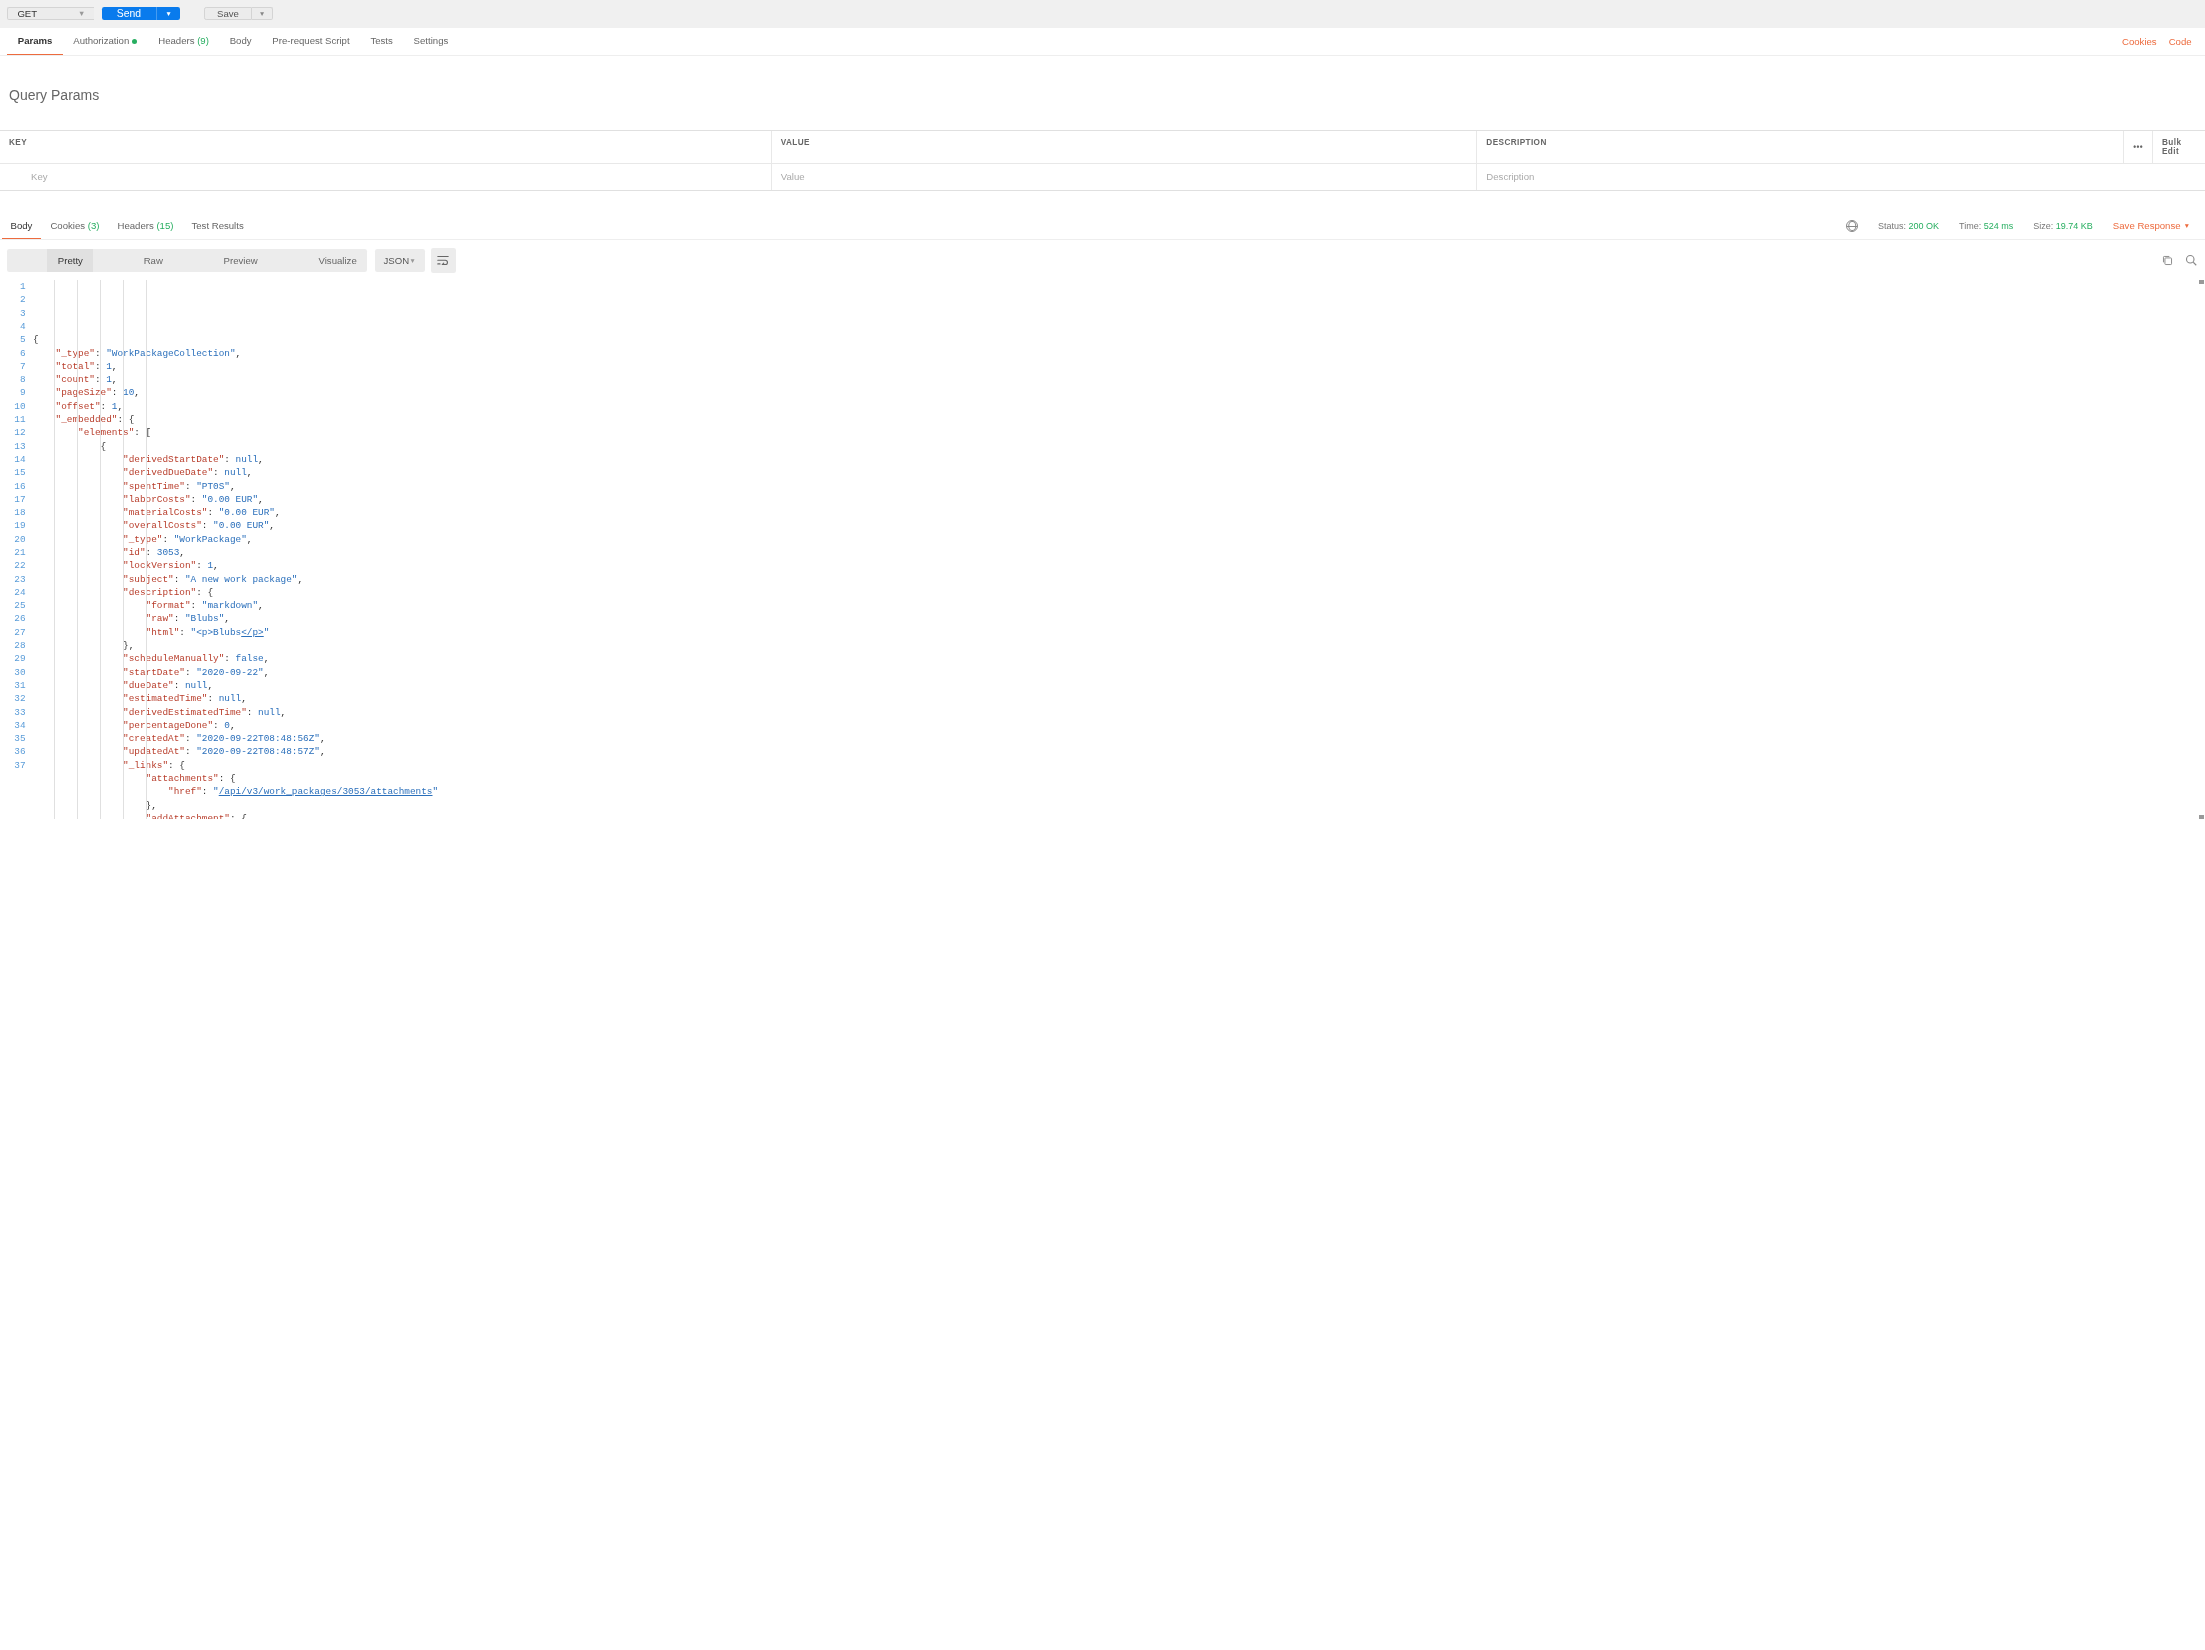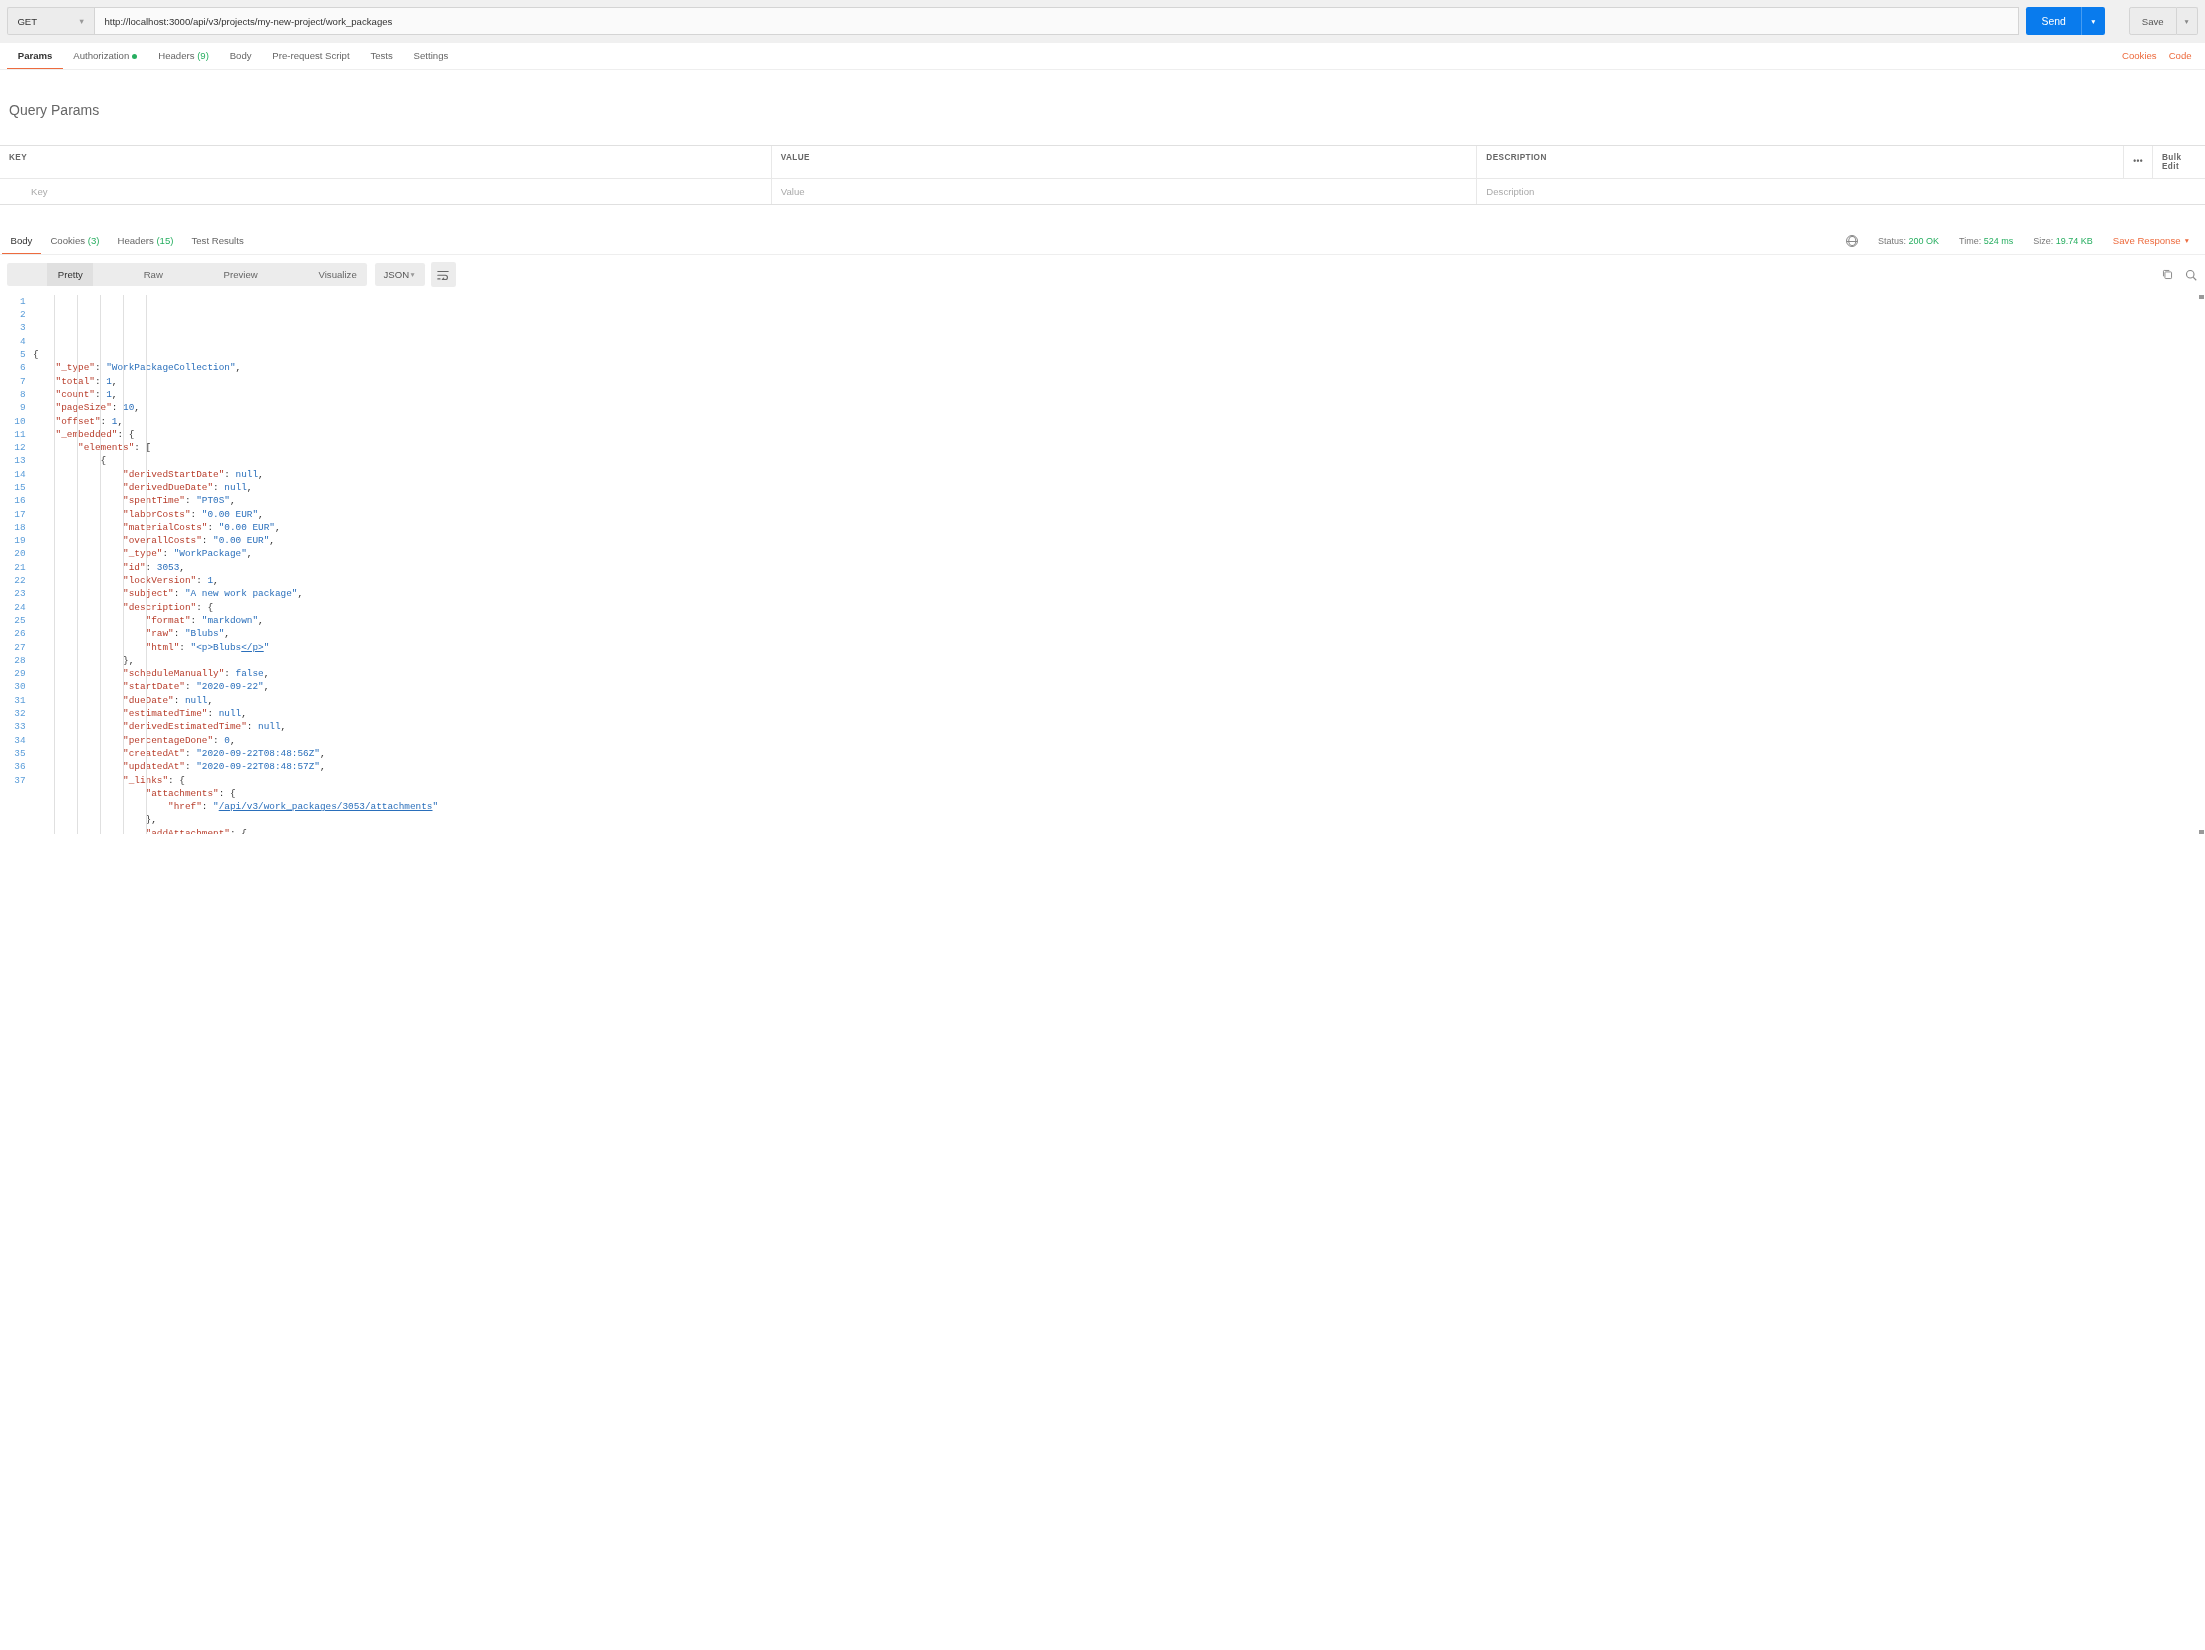--- a/index.html
+++ b/index.html
@@ -83,21 +83,20 @@
 svg { display: block; }
 </style>
 </head>
 <body>
 
 <div class="request-bar">
   <div class="method-select">
     <span>GET</span>
     <span class="caret">▼</span>
   </div>
-  <input class="url-input" type="text" value="http://localhost:3000/api/v3/projects/my-new-project/work_packages" style="">
   <div class="send-btn-group">
     <button class="send-btn">Send</button>
     <button class="send-dropdown">
         <span style="font-size:6.7px">▼</span>
       </button>
   </div>
   <div class="save-btn-group">
     <button class="save-btn">Save</button>
     <button class="save-dropdown">
         <span style="font-size:6.7px">▼</span>

